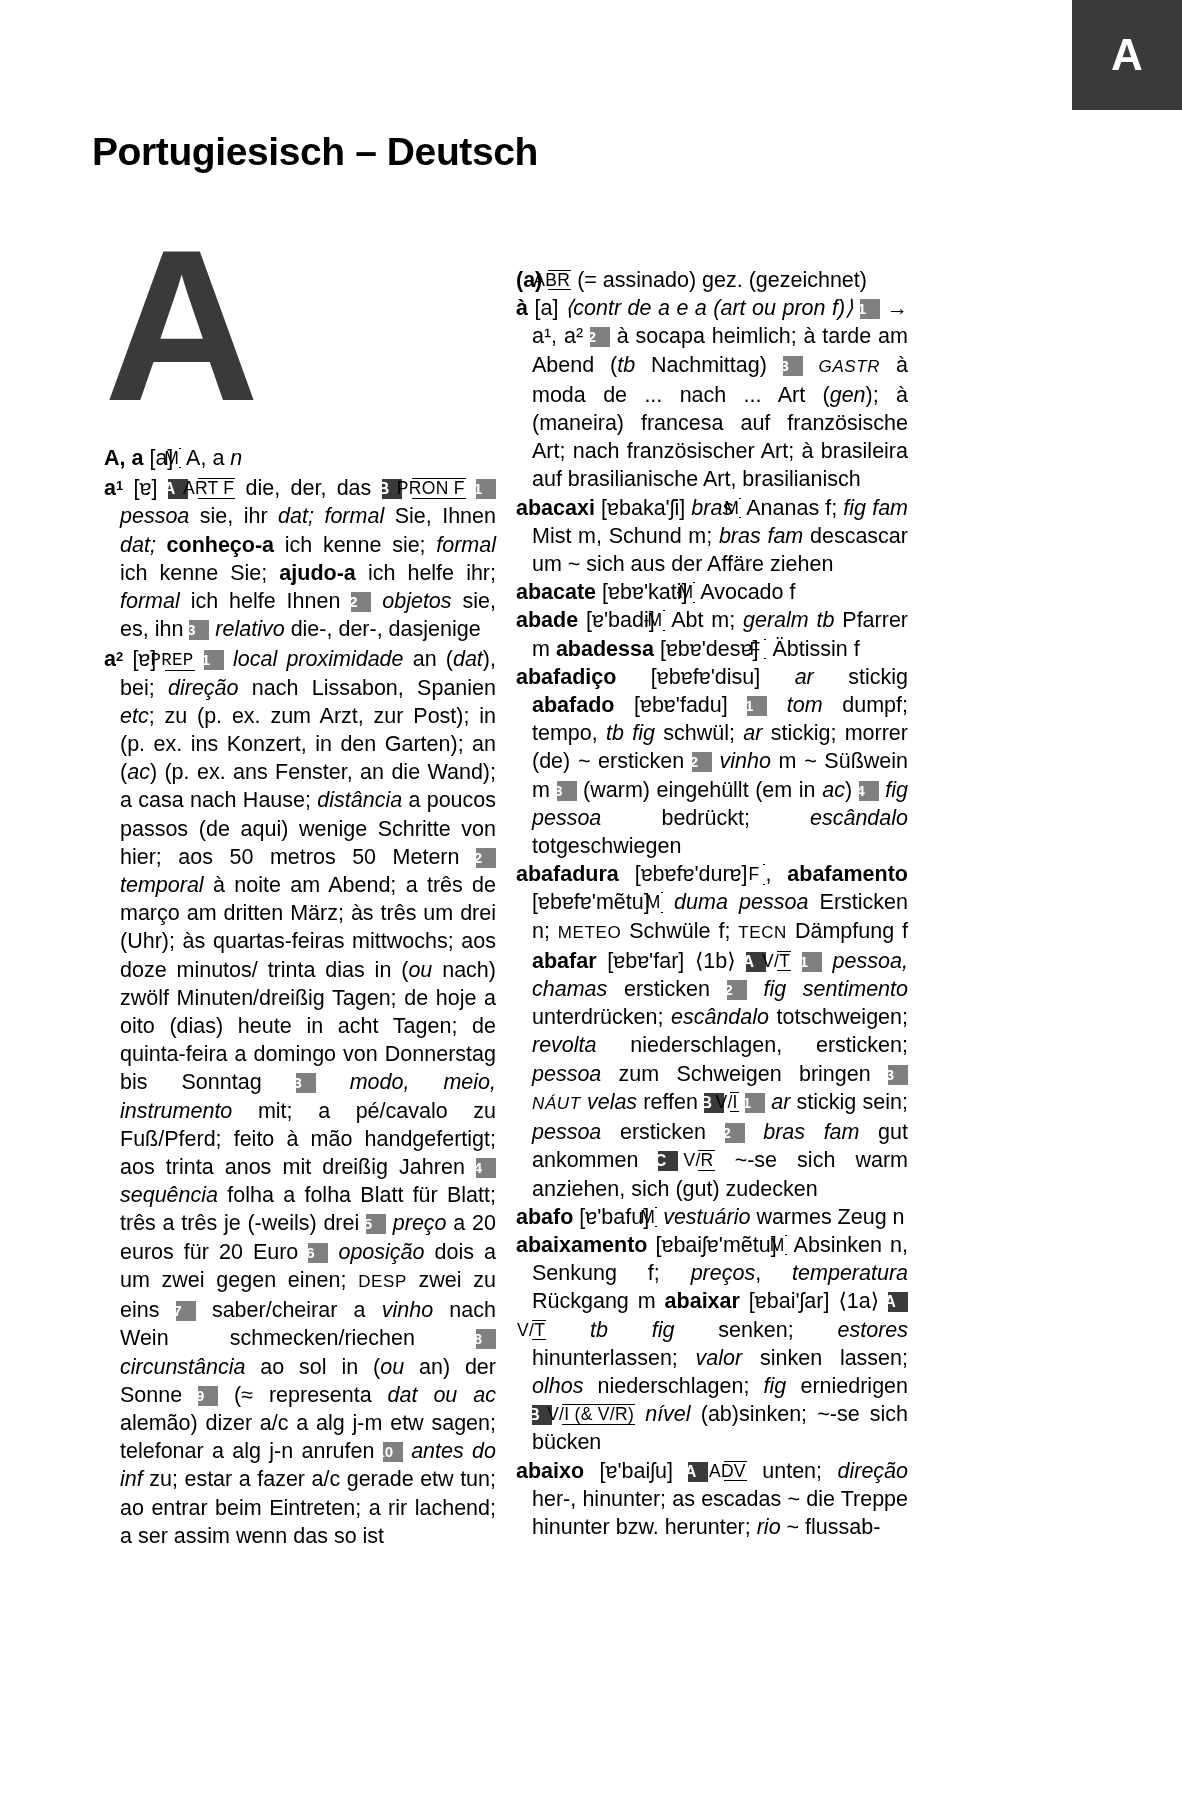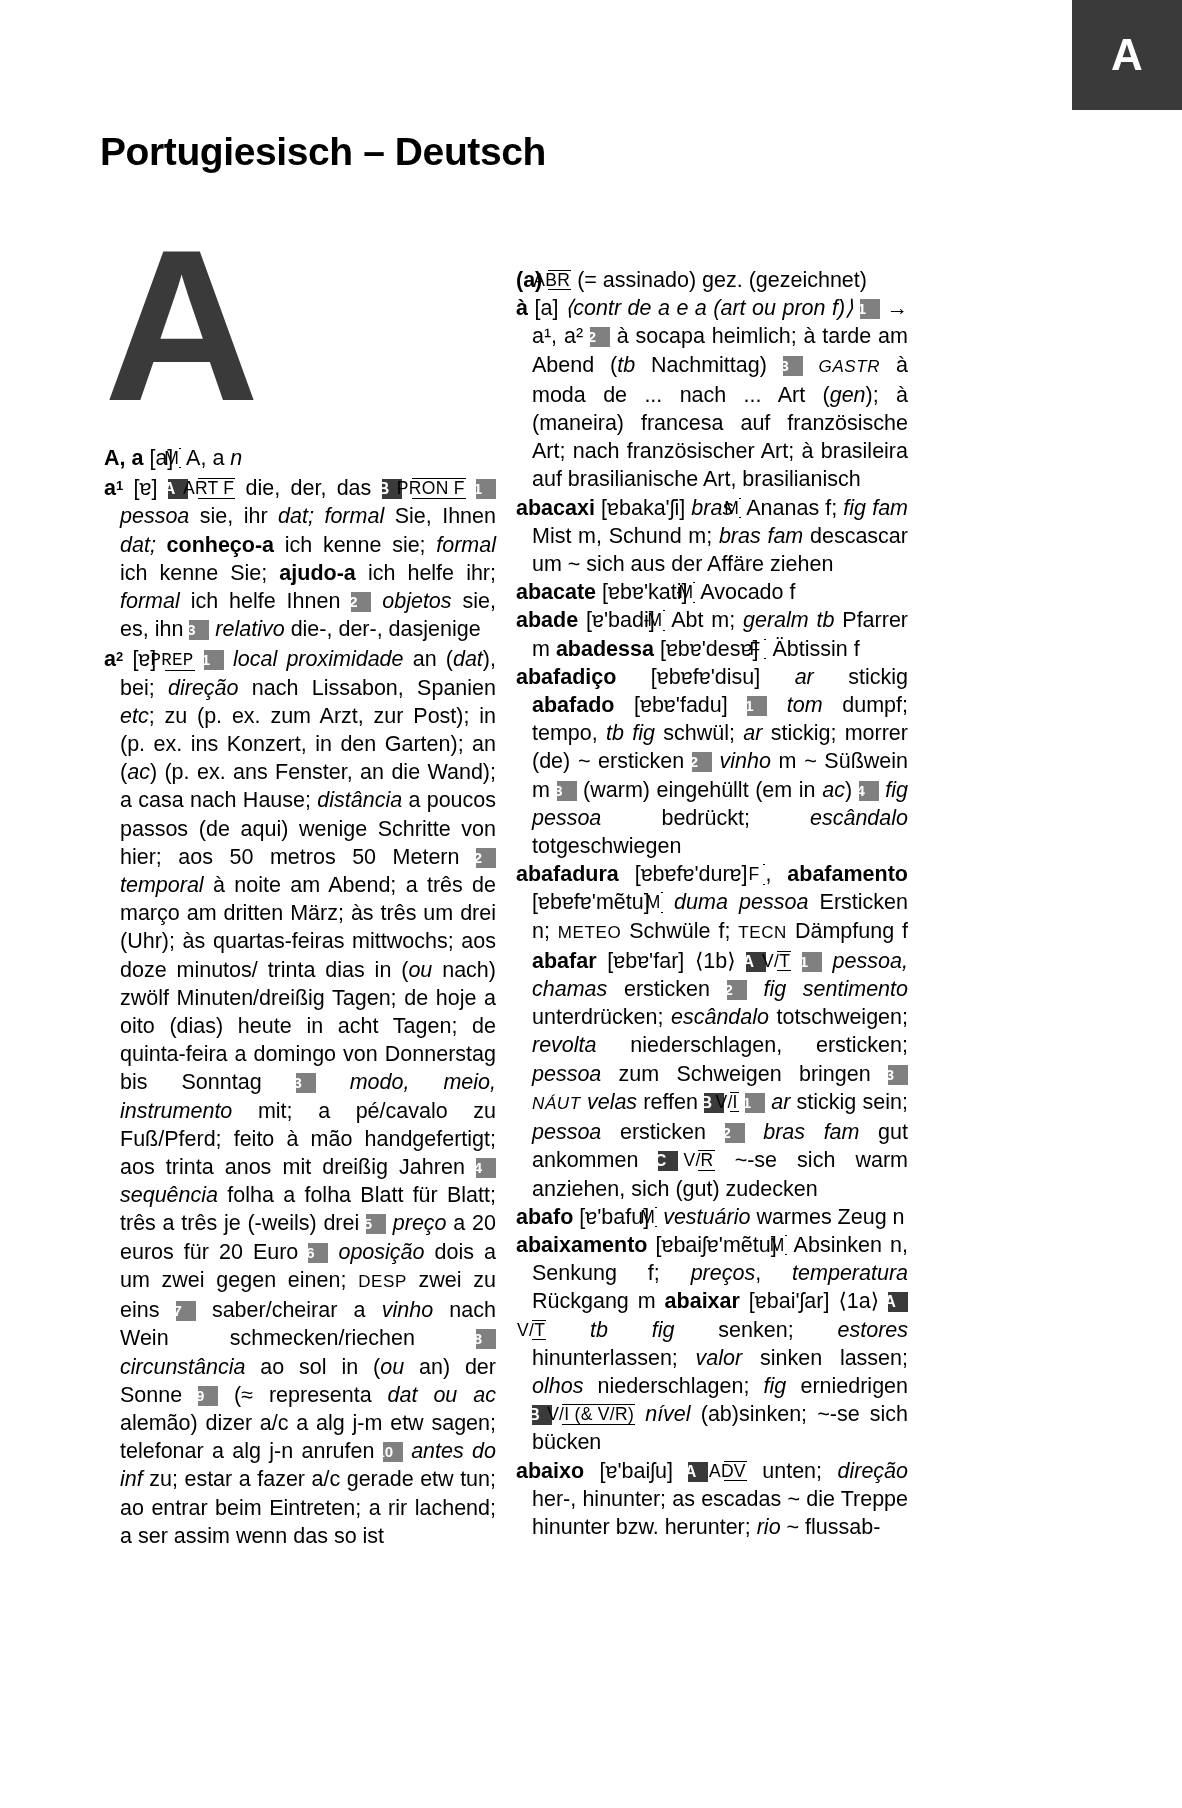--- a/index.html
+++ b/index.html
@@ -20,21 +20,21 @@
     background:#3a3a3a;
     color:#fff;
     display:flex; align-items:center; justify-content:center;
     font-size:44px; font-weight:bold;
     letter-spacing:0;
   }
 
   
   .page-title{
     position:absolute;
-    left:100px; top:104px;
+    left:92px; top:104px;
     font-size:39px;
     font-weight:bold;
     letter-spacing:-0.4px;
   }
 
   
   .drop-letter{
     position:absolute;
     left:104px; top:238px;
     font-size:215px;

